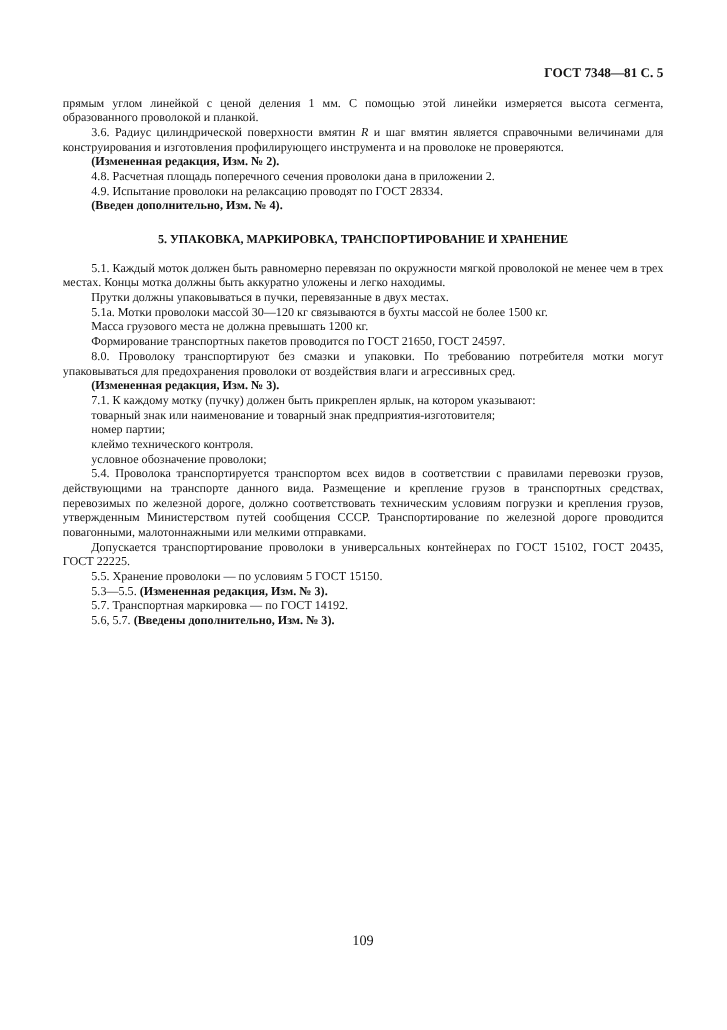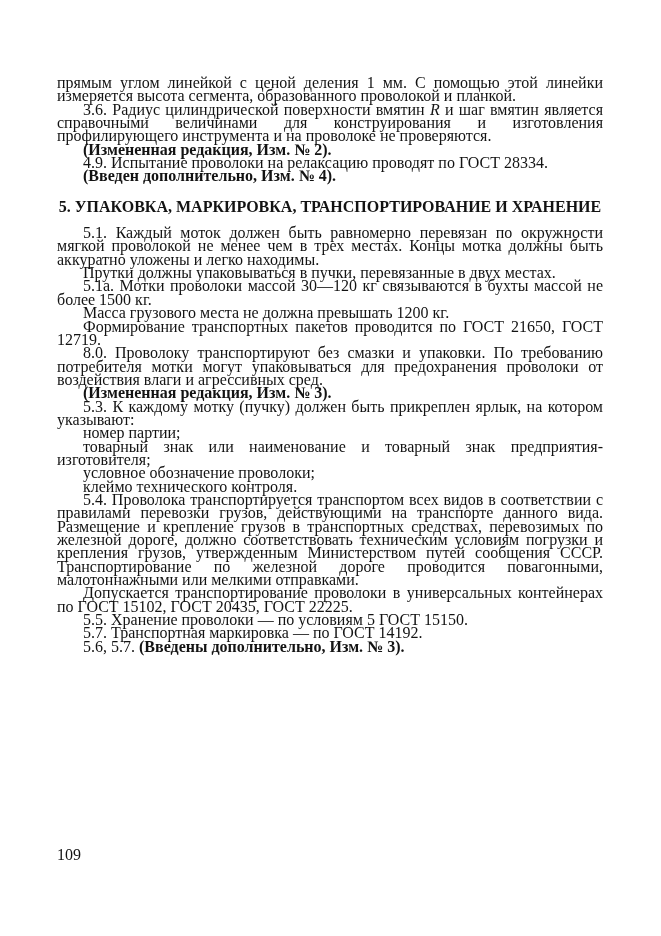--- a/index.html
+++ b/index.html
@@ -24,24 +24,24 @@
     left: 57px;
     width: 546px;
     text-align: right;
     font-weight: bold;
     font-size: 12px;
     line-height: 14px;
     white-space: nowrap;
   }
   .content {
     position: absolute;
-    top: 76px;
+    top: 88px;
     left: 57px;
     width: 546px;
-    font-size: 16px;
+    font-size: 11px;
     line-height: 13.35px;
     text-align: justify;
   }
   .content p {
     margin: 0;
     padding: 0;
   }
   .content p.indent {
     text-indent: 26px;
   }
@@ -52,51 +52,57 @@
     margin-top: 17px;
     margin-bottom: 13px;
   }
   .content .b { font-weight: bold; text-align: center; }
   .content .i { font-style: italic; }
   .footer {
     position: absolute;
     top: 848px;
     left: 57px;
     width: 546px;
-    font-size: 16px;
+    text-align: center;
+    font-size: 13px;
     line-height: 13px;
   }
 </style>
 </head>
 <body>
 
 <div class="page">
+  <div class="header">
+    <span>ГОСТ 7348—81 С. 5</span>
+  </div>
 
   <div class="content" id="content">
       <p><span>прямым углом линейкой с ценой деления 1 мм. С помощью этой линейки измеряется высота сегмента, образованного проволокой и планкой.</span></p>
       <p class="indent"><span>3.6. Радиус цилиндрической поверхности вмятин </span><span class="i">R</span><span> и шаг вмятин является справочными величинами для конструирования и изготовления профилирующего инструмента и на проволоке не проверяются.</span></p>
       <p class="indent"><span class="b">(Измененная редакция, Изм. № 2).</span></p>
+      <p class="indent"><span>4.8. Расчетная площадь поперечного сечения проволоки дана в приложении 2.</span></p>
       <p class="indent"><span>4.9. Испытание проволоки на релаксацию проводят по ГОСТ 28334.</span></p>
       <p class="indent"><span class="b">(Введен дополнительно, Изм. № 4).</span></p>
       <p class="heading"><span class="b">5. УПАКОВКА, МАРКИРОВКА, ТРАНСПОРТИРОВАНИЕ И ХРАНЕНИЕ</span></p>
       <p class="indent"><span>5.1. Каждый моток должен быть равномерно перевязан по окружности мягкой проволокой не менее чем в трех местах. Концы мотка должны быть аккуратно уложены и легко находимы.</span></p>
       <p class="indent"><span>Прутки должны упаковываться в пучки, перевязанные в двух местах.</span></p>
       <p class="indent"><span>5.1а. Мотки проволоки массой 30—120 кг связываются в бухты массой не более 1500 кг.</span></p>
       <p class="indent"><span>Масса грузового места не должна превышать 1200 кг.</span></p>
-      <p class="indent"><span>Формирование транспортных пакетов проводится по ГОСТ 21650, ГОСТ 12719.</span></p>
+      <p class="indent"><span>Формирование транспортных пакетов проводится по ГОСТ 21650, ГОСТ 24597.</span></p>
       <p class="indent"><span>8.0. Проволоку транспортируют без смазки и упаковки. По требованию потребителя мотки могут упаковываться для предохранения проволоки от воздействия влаги и агрессивных сред.</span></p>
       <p class="indent"><span class="b">(Измененная редакция, Изм. № 3).</span></p>
-      <p class="indent"><span>5.3. К каждому мотку (пучку) должен быть прикреплен ярлык, на котором указывают:</span></p>
+      <p class="indent"><span>7.1. К каждому мотку (пучку) должен быть прикреплен ярлык, на котором указывают:</span></p>
+      <p class="indent"><span>товарный знак или наименование и товарный знак предприятия-изготовителя;</span></p>
       <p class="indent"><span>номер партии;</span></p>
-      <p class="indent"><span>товарный знак или наименование и товарный знак предприятия-изготовителя;</span></p>
+      <p class="indent"><span>клеймо технического контроля.</span></p>
       <p class="indent"><span>условное обозначение проволоки;</span></p>
-      <p class="indent"><span>клеймо технического контроля.</span></p>
       <p class="indent"><span>5.4. Проволока транспортируется транспортом всех видов в соответствии с правилами перевозки грузов, действующими на транспорте данного вида. Размещение и крепление грузов в транспортных средствах, перевозимых по железной дороге, должно соответствовать техническим условиям погрузки и крепления грузов, утвержденным Министерством путей сообщения СССР. Транспортирование по железной дороге проводится повагонными, малотоннажными или мелкими отправками.</span></p>
       <p class="indent"><span>Допускается транспортирование проволоки в универсальных контейнерах по ГОСТ 15102, ГОСТ 20435,  ГОСТ  22225.</span></p>
       <p class="indent"><span>5.5. Хранение проволоки — по условиям 5 ГОСТ 15150.</span></p>
+      <p class="indent"><span>5.3—5.5. </span><span class="b">(Измененная редакция, Изм. № 3).</span></p>
       <p class="indent"><span>5.7. Транспортная маркировка — по ГОСТ 14192.</span></p>
       <p class="indent"><span>5.6, 5.7. </span><span class="b">(Введены дополнительно, Изм. № 3).</span></p>
     </div>
 
   <div class="footer">
     <span>109</span>
   </div>
 </div>
 
 </body></html>

